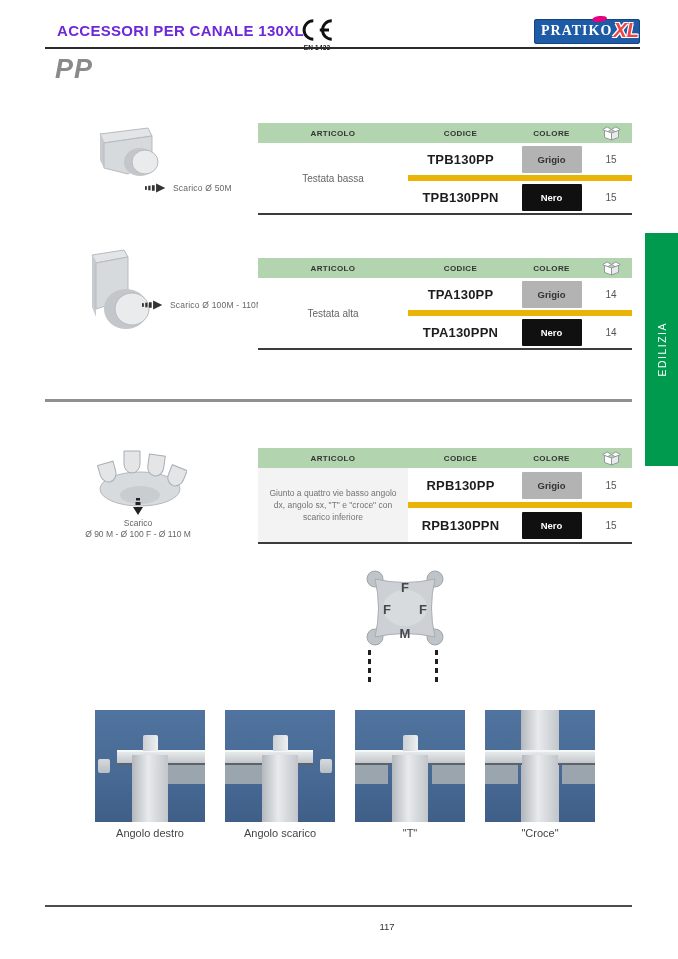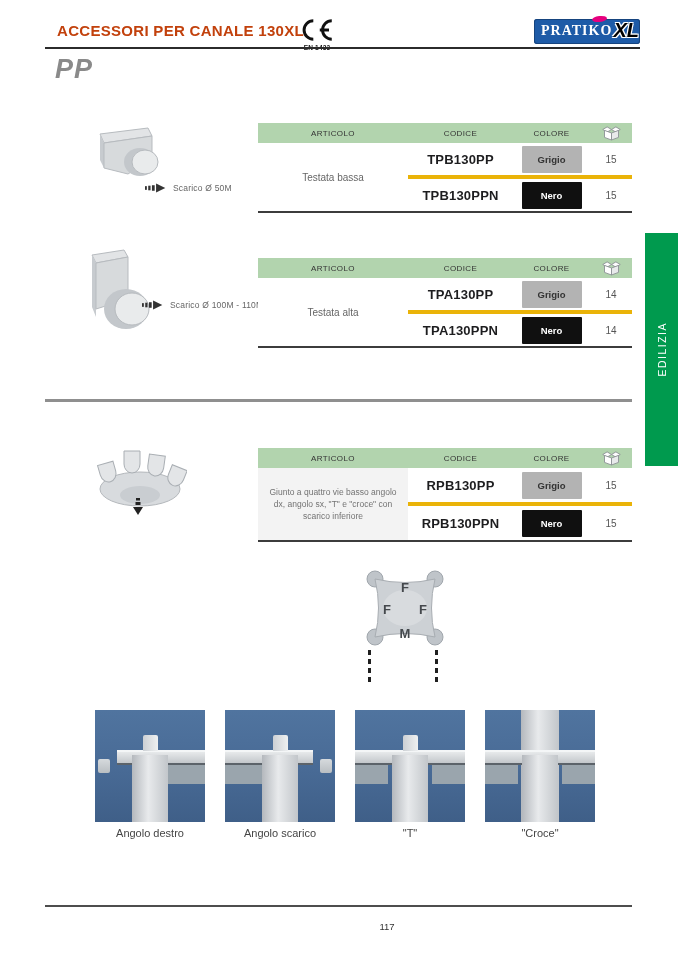--- a/index.html
+++ b/index.html
@@ -1,51 +1,51 @@
 <!DOCTYPE html>
 <html><head>
 <meta charset="utf-8">
 <style>
   html,body{margin:0;padding:0;background:#e9e9e9;}
   .page{position:relative;width:678px;height:959px;background:#ffffff;
         font-family:"Liberation Sans", sans-serif;overflow:hidden;margin:0 auto;}
 
   
   .hdr-title{position:absolute;left:57px;top:22px;font-size:15px;font-weight:800;
-             color:#c2410c;letter-spacing:.3px;}
+             color:#6d28d9;letter-spacing:.3px;}
   .ce{position:absolute;left:295px;top:18px;width:44px;text-align:center;}
   .ce-std{font-size:6.5px;font-weight:800;color:#111;margin-top:-2px;letter-spacing:.2px;}
   .logo{position:absolute;left:534px;top:19px;width:106px;height:25px;}
   .logo-box{position:absolute;inset:0;background:#1e5ba7;border-radius:3px;
             box-shadow:0 0 0 1px #16447e inset;}
   .logo-brand{position:absolute;left:7px;top:4px;font-family:"Liberation Serif",serif;
               font-weight:700;font-size:14px;color:#fff;letter-spacing:1px;}
   .logo-dot{position:absolute;left:58px;top:-3px;width:15px;height:6px;border-radius:50%;
             background:#e6007e;transform:rotate(-6deg);}
   .logo-xl{position:absolute;right:1px;top:0px;font-size:20px;font-weight:900;font-style:italic;
-           color:#000000;text-shadow:-1px -1px 0 #fff,1px -1px 0 #fff,-1px 1px 0 #fff,1px 1px 0 #fff,0 1px 0 #fff,0 -1px 0 #fff;}
+           color:#ef4444;text-shadow:-1px -1px 0 #fff,1px -1px 0 #fff,-1px 1px 0 #fff,1px 1px 0 #fff,0 1px 0 #fff,0 -1px 0 #fff;}
   .hdr-rule{position:absolute;left:45px;top:47px;width:595px;height:2px;background:#2b2b2b;}
   .section-pp{position:absolute;left:55px;top:54px;font-size:27px;font-weight:900;
               font-style:italic;color:#8a8a8a;letter-spacing:1px;}
 
   
   .ptable{position:absolute;left:258px;width:374px;border-bottom:2px solid #3c3c3c;background:#fff;}
   .t1{top:123px;} .t2{top:258px;} .t3{top:448px;}
   .thead{display:grid;grid-template-columns:150px 105px 77px 42px;height:20px;
          background:#b2d4ae;align-items:center;}
-  .th{font-size:8px;font-weight:400;color:#333;text-align:center;letter-spacing:.4px;}
+  .th{font-size:8px;font-weight:700;color:#333;text-align:center;letter-spacing:.4px;}
   .th-icon{display:flex;justify-content:center;}
   .tbody{display:flex;}
   .articolo{width:150px;display:flex;align-items:center;justify-content:center;
             text-align:center;font-size:10px;color:#666;}
   .t3 .articolo{font-size:8.5px;color:#737373;line-height:1.45;background:#f3f3f3;padding:0 8px;box-sizing:border-box;}
   .rows{flex:1;}
   .row{display:grid;grid-template-columns:105px 77px 42px;height:32px;align-items:center;}
   .t3 .row{height:34px;}
-  .row + .row{border-top:4px solid #eab308;}
+  .row + .row{border-top:6px solid #eab308;}
   .code{text-align:center;font-weight:800;font-size:13px;color:#1d1d1f;letter-spacing:.2px;}
   .badge-wrap{text-align:center;}
   .badge{display:inline-block;min-width:50px;padding:8px 5px;font-size:9.5px;font-weight:800;border-radius:1px;}
   .qty{text-align:center;font-size:10px;color:#555;}
 
   
   .prod{position:absolute;}
   .callout{position:absolute;display:flex;align-items:center;gap:4px;}
   .callout span{font-size:8.5px;color:#666;letter-spacing:.2px;white-space:nowrap;}
   .scarico-cap{position:absolute;left:75px;top:518px;width:126px;text-align:center;
@@ -231,20 +231,24 @@
       <ellipse cx="48" cy="52" rx="20" ry="9" fill="#c9cdd1"></ellipse>
     </svg>
   </div>
   <div class="down-arrow">
     <svg width="12" height="18" viewBox="0 0 12 18">
       <rect x="4" y="0" width="4" height="2.5" fill="#222"></rect>
       <rect x="3.5" y="4" width="5" height="3" fill="#222"></rect>
       <polygon points="1,9 11,9 6,17" fill="#222"></polygon>
     </svg>
   </div>
+  <div class="scarico-cap">
+    <div>Scarico</div>
+    <div>Ø 90 M - Ø 100 F - Ø 110 M</div>
+  </div>
 
   <div class="ptable t3">
     <div class="thead" style="background-color: rgb(178, 212, 174);">
       <div class="th">ARTICOLO</div>
       <div class="th">CODICE</div>
       <div class="th">COLORE</div>
       <div class="th th-icon">
         <svg width="21" height="16" viewBox="0 0 24 18">
           <polygon points="2,5 7,2 12,5 7,8" fill="#fdfdfd" stroke="#8a8f94" stroke-width="1"></polygon>
           <polygon points="12,5 17,2 22,5 17,8" fill="#fdfdfd" stroke="#8a8f94" stroke-width="1"></polygon>

